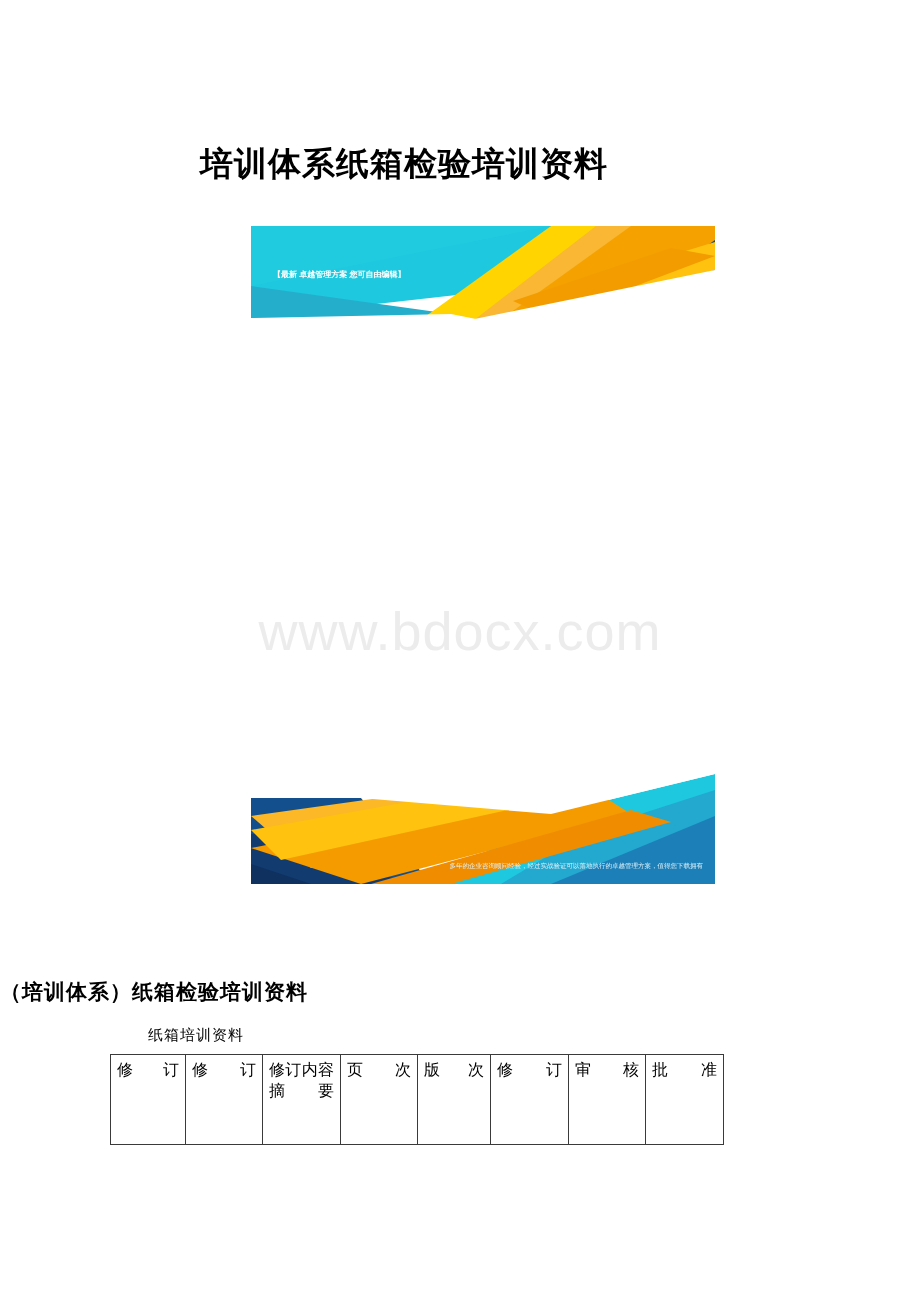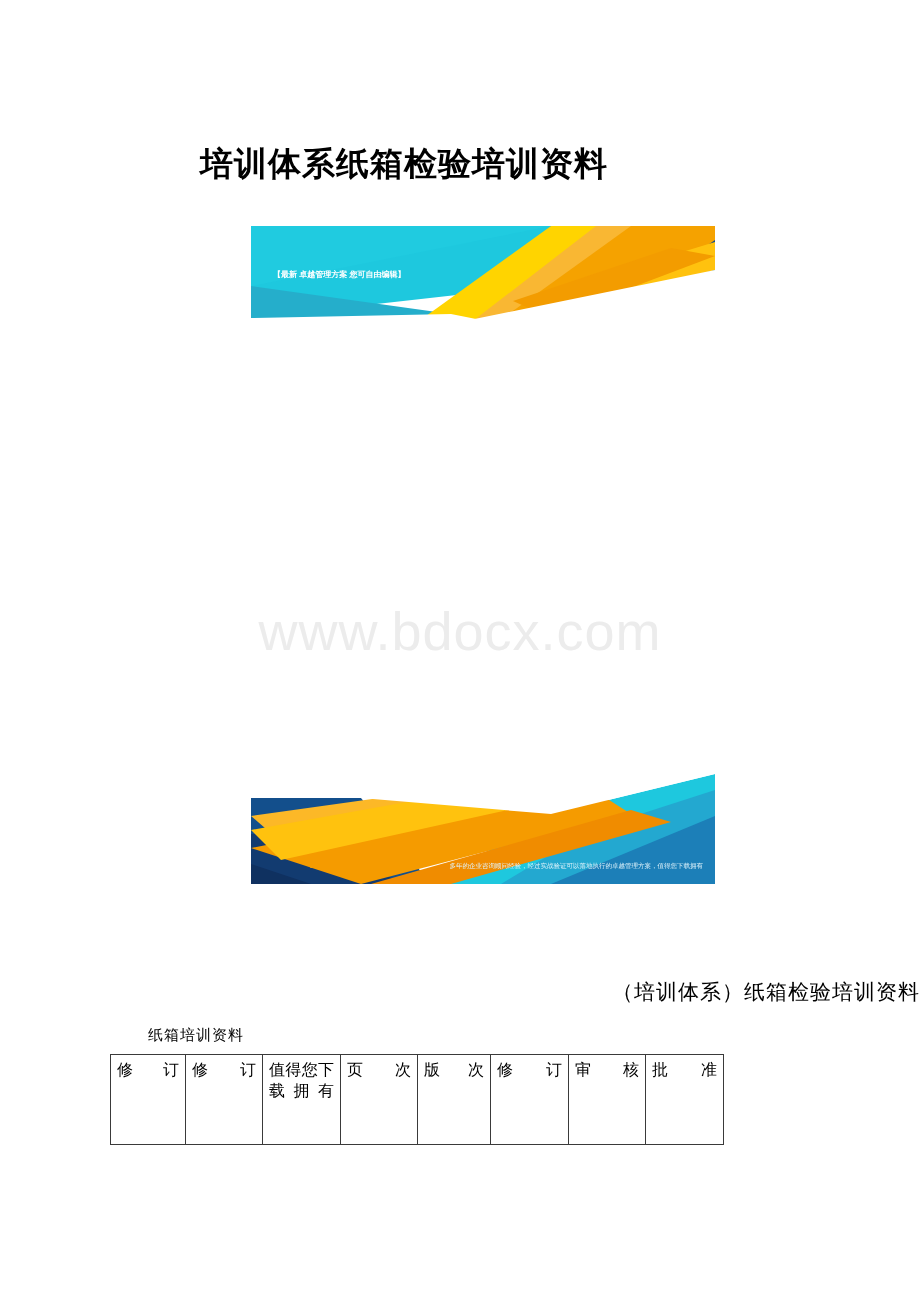--- a/index.html
+++ b/index.html
@@ -104,23 +104,23 @@
     font-family: "Liberation Sans", "DejaVu Sans", sans-serif;
     letter-spacing: 0.5px;
   }
 
   
   .section-title {
     position: absolute;
     top: 978px;
     left: 0;
     width: 920px;
-    text-align: right;
+    text-align: left;
     font-size: 21px;
-    font-weight: 400;
+    font-weight: 700;
     color: #000000;
     letter-spacing: 1px;
   }
   .sub-title {
     position: absolute;
     top: 1026px;
     left: 148px;
     font-size: 15px;
     color: #000000;
     letter-spacing: 1px;
@@ -233,21 +233,21 @@
       </colgroup>
     <tbody>
       <tr>
         <td>
             <span class="cell-inner">修订</span>
           </td>
         <td>
             <span class="cell-inner">修订</span>
           </td>
         <td>
-            <span class="cell-inner">值得您下载拥有</span>
+            <span class="cell-inner">修订内容摘要</span>
           </td>
         <td>
             <span class="cell-inner">页次</span>
           </td>
         <td>
             <span class="cell-inner">版次</span>
           </td>
         <td>
             <span class="cell-inner">修订</span>
           </td>

